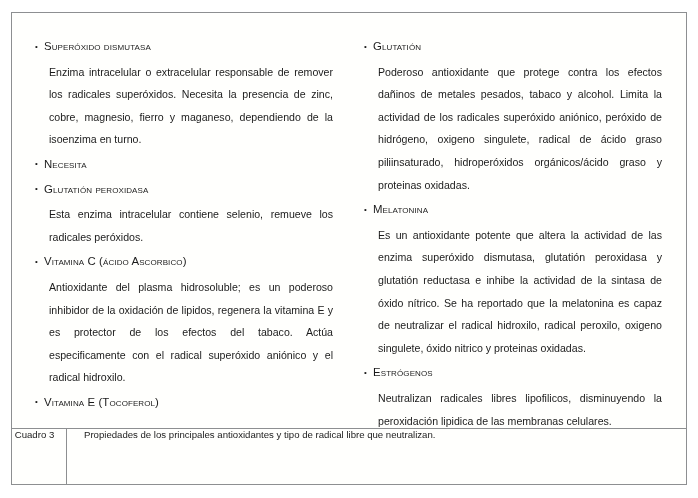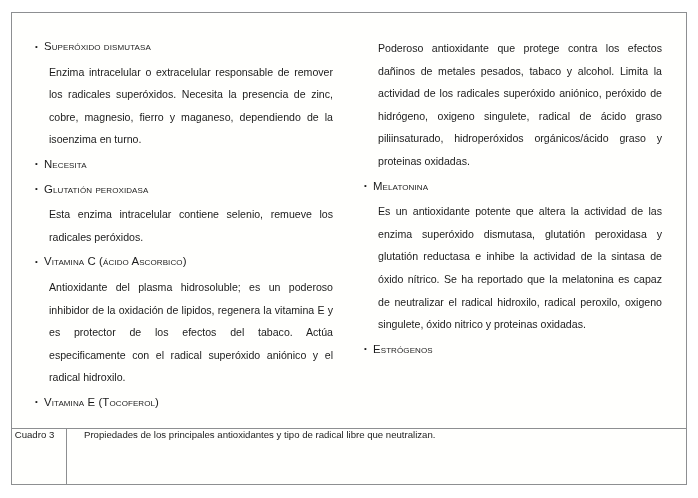--- a/index.html
+++ b/index.html
@@ -151,30 +151,32 @@
         <div class="entry">
           <div class="entry-header"><span class="bullet">•</span><span class="htext">Vitamina E  (Tocoferol)</span></div>
 
         </div>
 
       </div>
 
       <div class="column right">
 
         <div class="entry">
+          <div class="entry-header"><span class="bullet">•</span><span class="htext">Glutatión</span></div>
           <p class="entry-body">Poderoso antioxidante que protege contra los efectos dañinos de metales pesados, tabaco y alcohol. Limita la actividad de los radicales superóxido aniónico, peróxido de hidrógeno, oxigeno singulete, radical de ácido graso piliinsaturado, hidroperóxidos orgánicos/ácido graso y proteinas oxidadas.</p>
         </div>
 
         <div class="entry">
           <div class="entry-header"><span class="bullet">•</span><span class="htext">Melatonina</span></div>
           <p class="entry-body">Es un antioxidante potente que altera la actividad de las enzima superóxido dismutasa, glutatión peroxidasa y glutatión reductasa e inhibe la actividad de la sintasa de óxido nítrico. Se ha reportado que la melatonina es capaz de neutralizar el radical hidroxilo, radical peroxilo, oxigeno singulete, óxido nitrico y  proteinas oxidadas.</p>
         </div>
 
         <div class="entry">
           <div class="entry-header"><span class="bullet">•</span><span class="htext">Estrógenos</span></div>
+          <p class="entry-body">Neutralizan radicales libres lipofilicos, disminuyendo la peroxidación lipidica de las membranas celulares.</p>
         </div>
 
       </div>
 
     </div>
 
     <div class="caption-row">
       <div class="caption-label">Cuadro 3</div>
       <div class="caption-divider"></div>
       <div class="caption-text">Propiedades de los principales antioxidantes y tipo de radical libre que neutralizan.</div>

